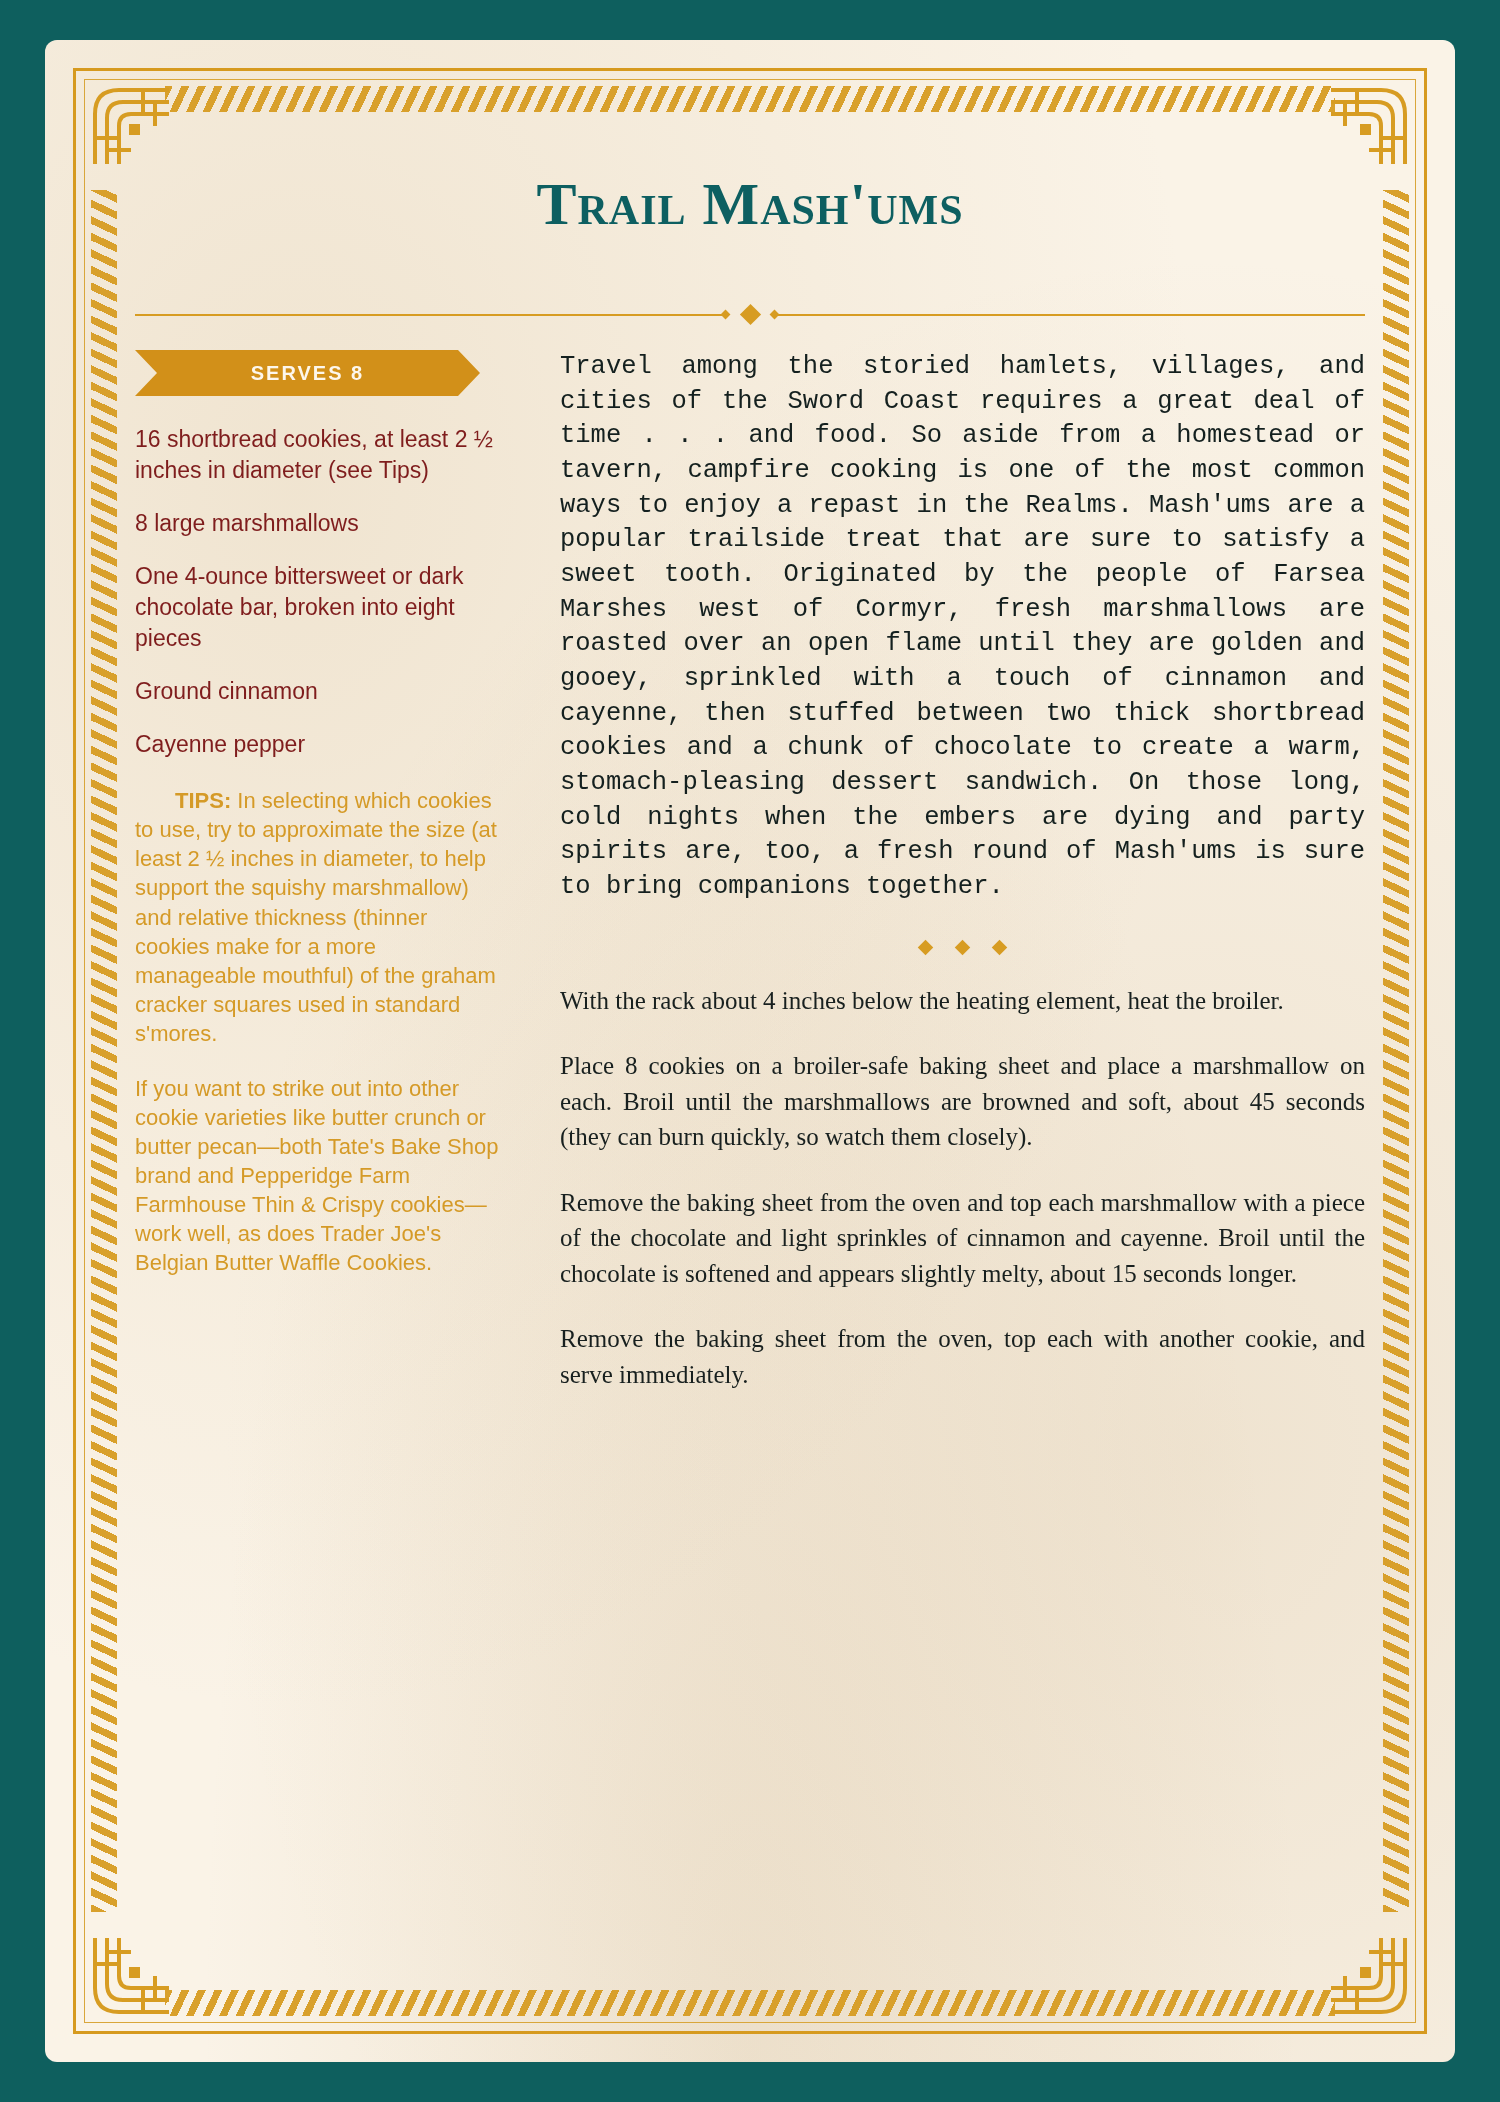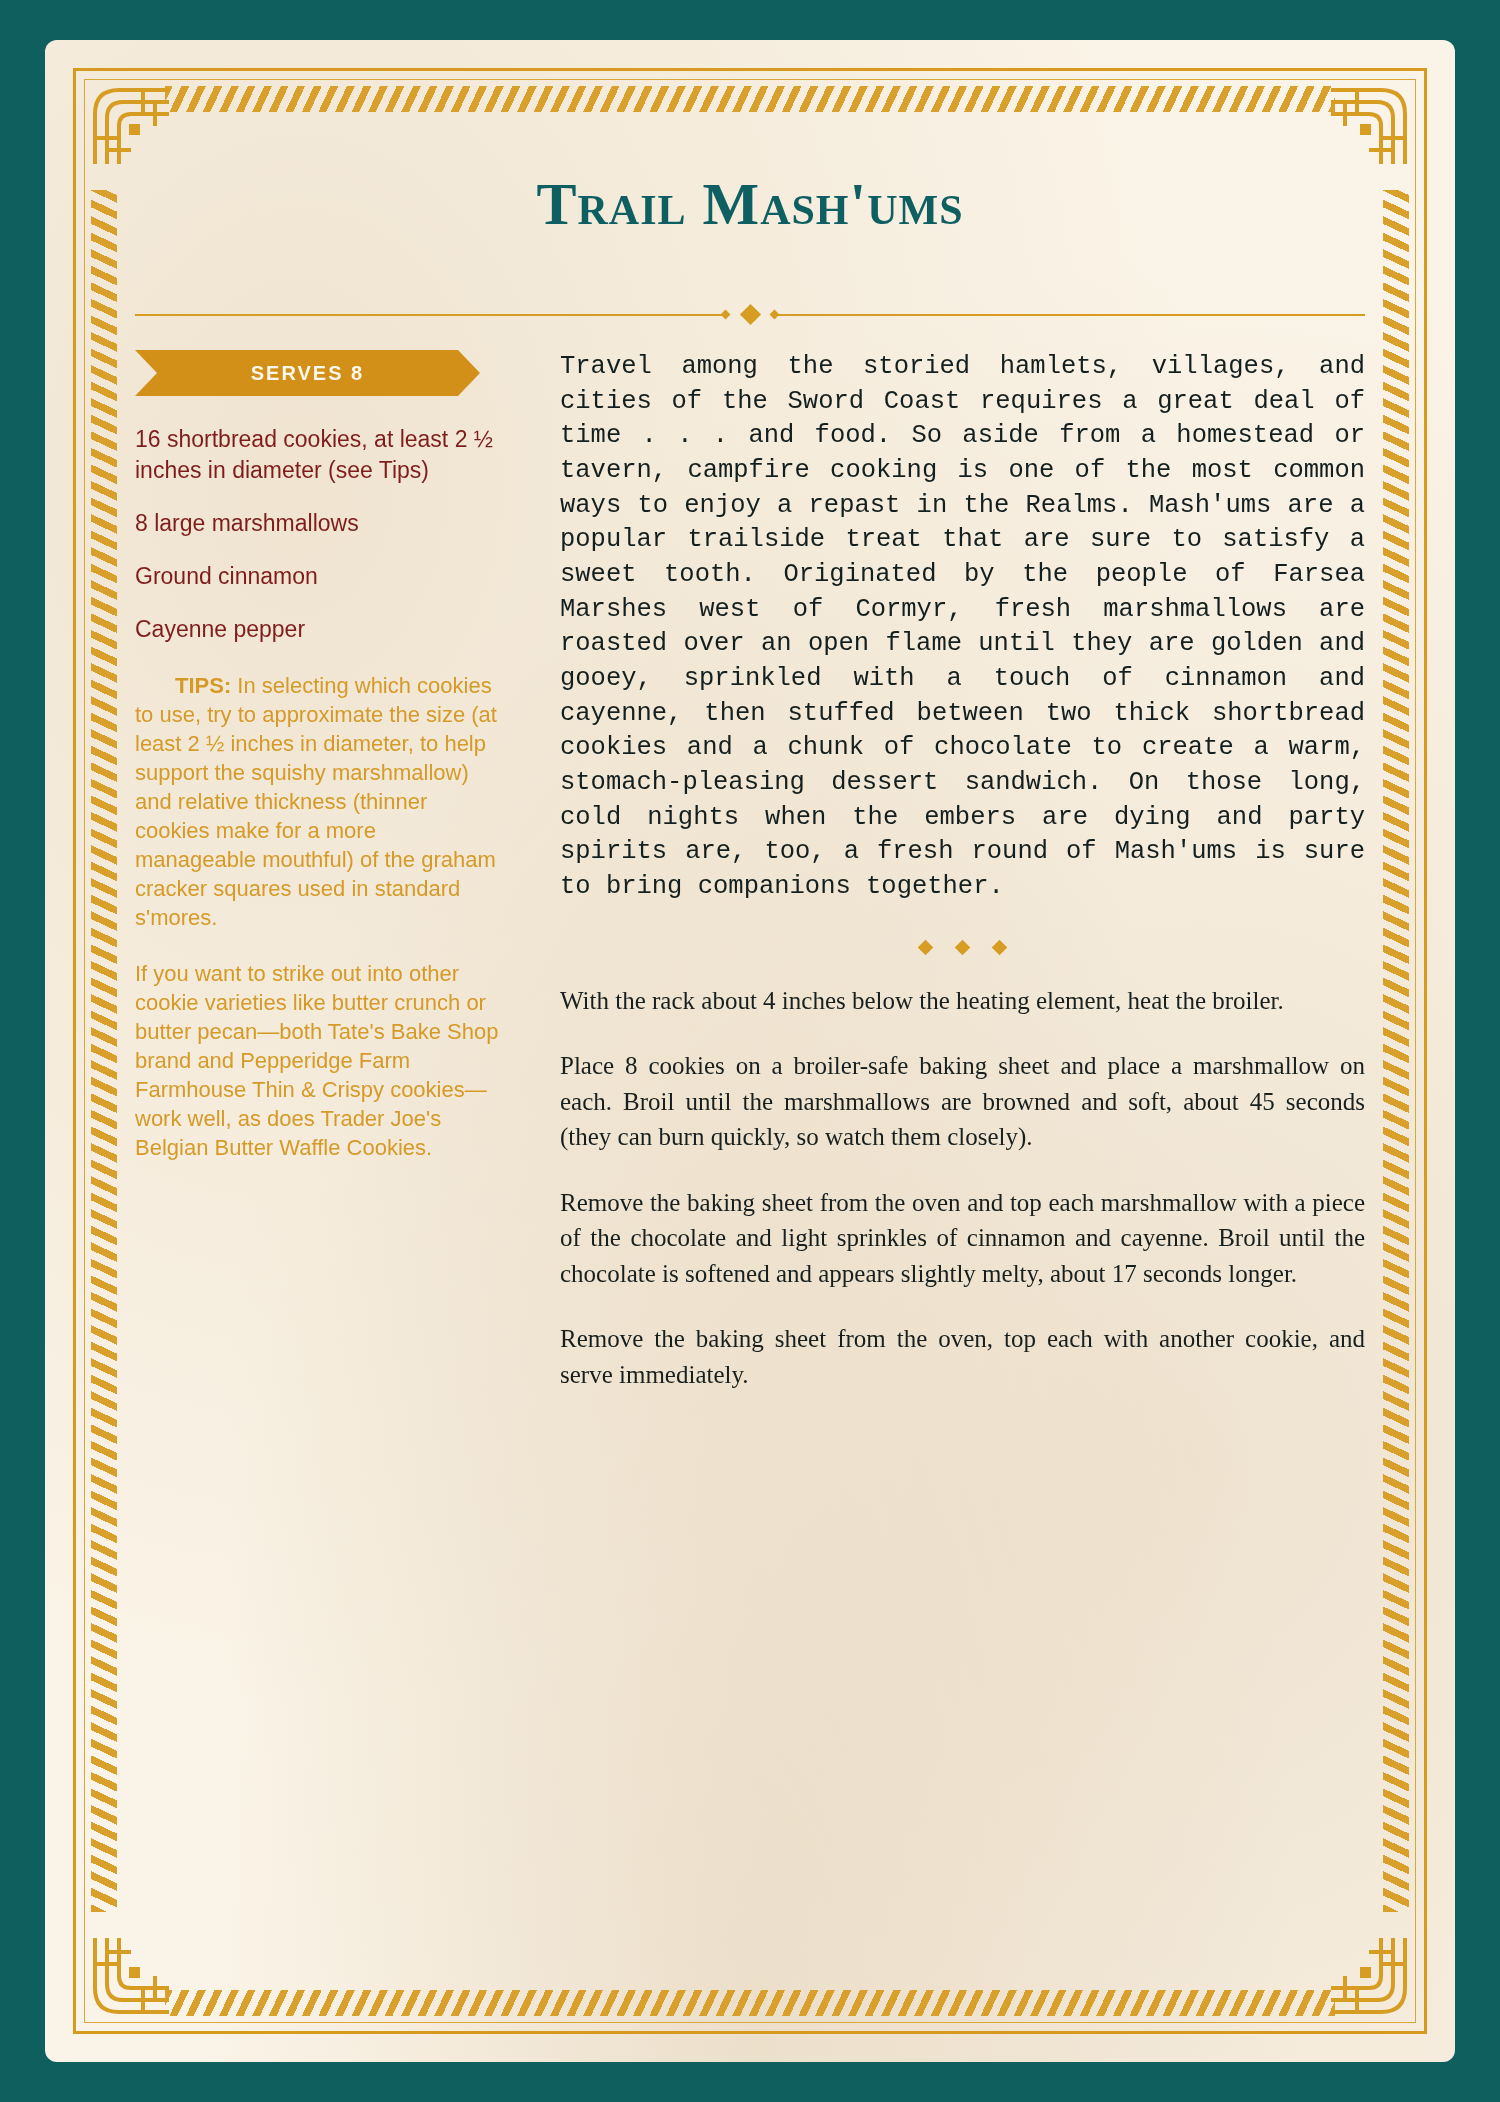--- a/index.html
+++ b/index.html
@@ -339,20 +339,21 @@
     <div class="content">
 
       <div class="col-left">
         <div class="serves">
           <div class="serves-shape"></div>
           <div class="serves-label">SERVES 8</div>
         </div>
 
         <p class="ingredient">16 shortbread cookies, at least 2 ½ inches in diameter (see Tips)</p>
         <p class="ingredient">8 large marshmallows</p>
+        <p class="ingredient">One 4-ounce bittersweet or dark chocolate bar, broken into eight pieces</p>
         <p class="ingredient">Ground cinnamon</p>
         <p class="ingredient">Cayenne pepper</p>
 
         <div class="tips">
           <p><span class="tips-head">TIPS:</span><span> In selecting which cookies to use, try to approximate the size (at least 2 ½ inches in diameter, to help support the squishy marshmallow) and relative thickness (thinner cookies make for a more manageable mouthful) of the graham cracker squares used in standard s'mores.</span></p>
           <p>If you want to strike out into other cookie varieties like butter crunch or butter pecan—both Tate's Bake Shop brand and Pepperidge Farm Farmhouse Thin &amp; Crispy cookies—work well, as does Trader Joe's Belgian Butter Waffle Cookies.</p>
         </div>
       </div>
 
       <div class="col-right">
@@ -360,20 +361,20 @@
 
         <div class="divider">
           <i></i>
           <i></i>
           <i></i>
         </div>
 
         <div class="steps">
           <p>With the rack about 4 inches below the heating element, heat the broiler.</p>
           <p>Place 8 cookies on a broiler-safe baking sheet and place a marshmallow on each. Broil until the marshmallows are browned and soft, about 45 seconds (they can burn quickly, so watch them closely).</p>
-          <p>Remove the baking sheet from the oven and top each marshmallow with a piece of the chocolate and light sprinkles of cinnamon and cayenne. Broil until the chocolate is softened and appears slightly melty, about 17 seconds longer.</p>
+          <p>Remove the baking sheet from the oven and top each marshmallow with a piece of the chocolate and light sprinkles of cinnamon and cayenne. Broil until the chocolate is softened and appears slightly melty, about 15 seconds longer.</p>
           <p>Remove the baking sheet from the oven, top each with another cookie, and serve immediately.</p>
         </div>
       </div>
 
     </div>
   </div>
 </div>
 
 </body></html>

